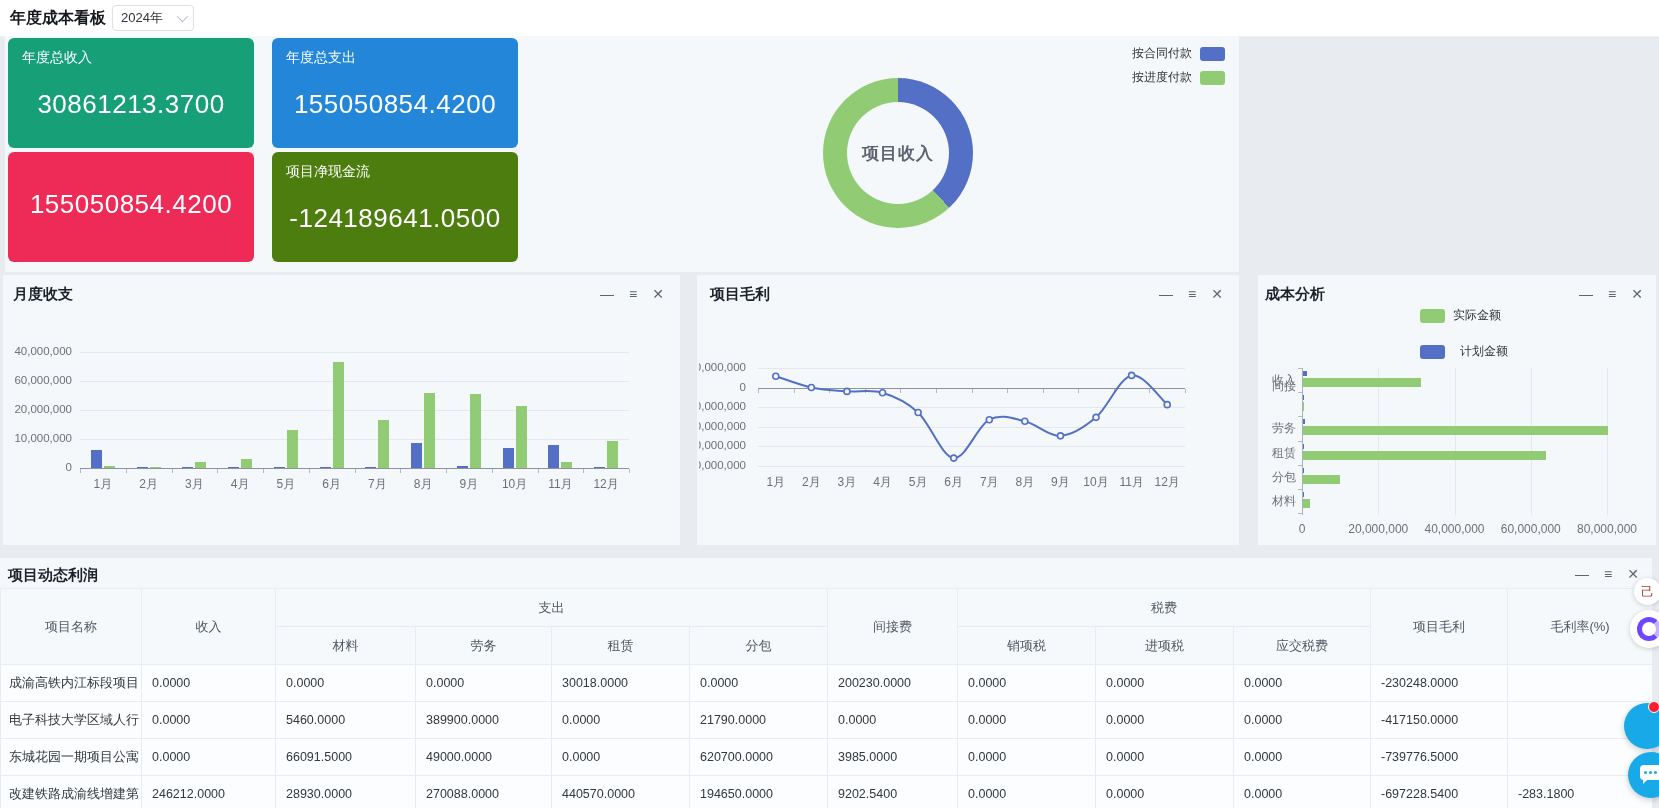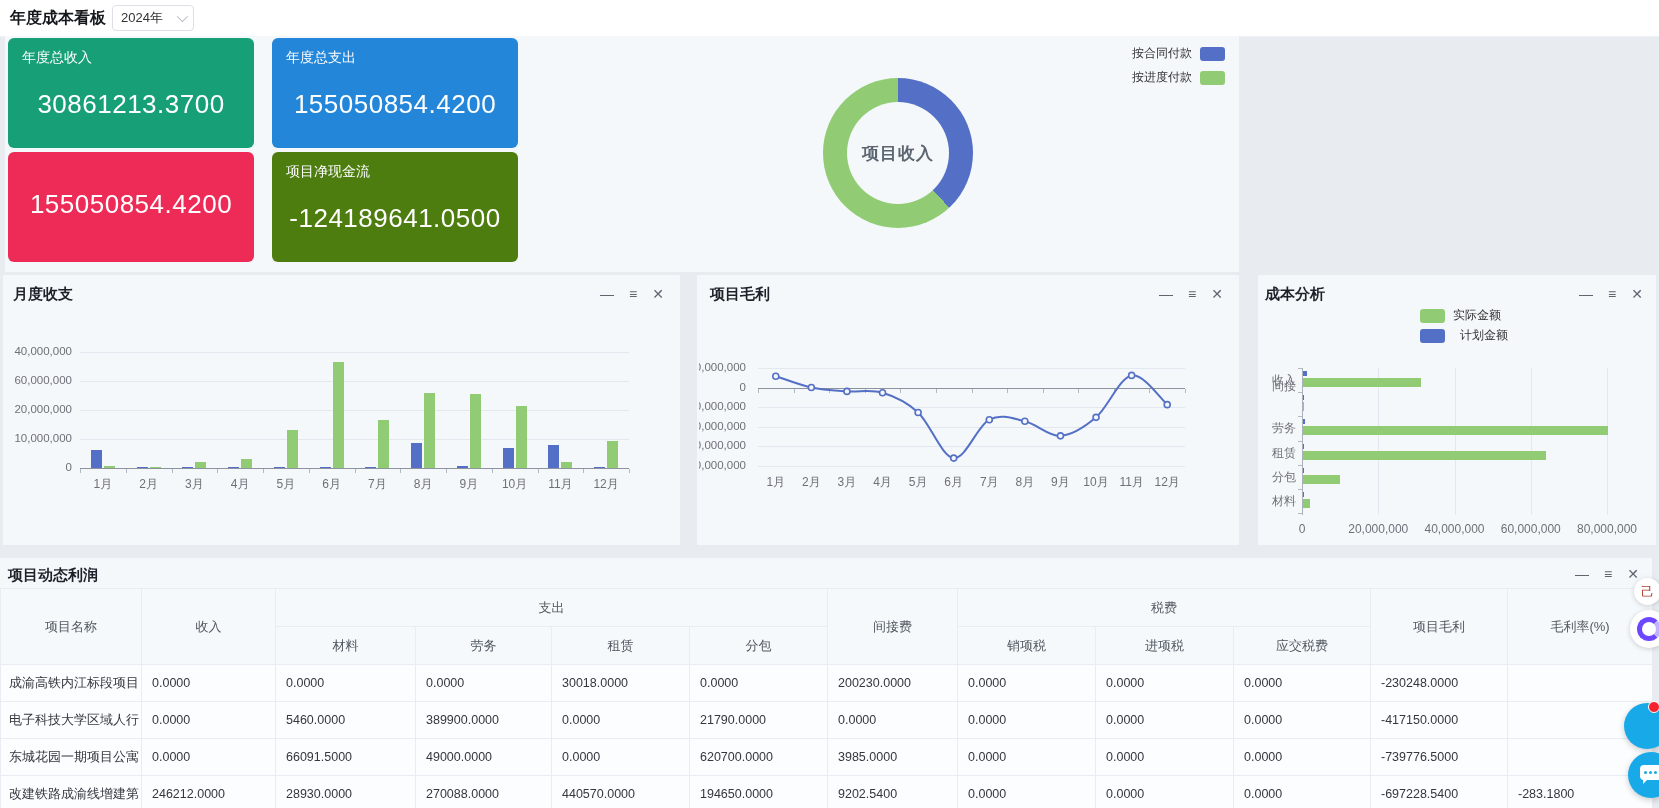--- a/index.html
+++ b/index.html
@@ -268,21 +268,21 @@
     <div class="win" style="right:13px;">
       <span>—</span>
       <span>≡</span>
       <span>✕</span>
     </div>
     <div id="ca-chart" style="position:absolute;inset:0;">
         <div class="lgd-item" style="left: 162px; top: 32px;">
           <span class="sw" style="background: rgb(145, 204, 117);"></span>
           <span class="t">实际金额</span>
         </div>
-        <div class="lgd-item" style="left: 162px; top: 52px; gap: 15px;">
+        <div class="lgd-item" style="left: 162px; top: 68px; gap: 15px;">
           <span class="sw" style="background: rgb(84, 112, 198);"></span>
           <span class="t">计划金额</span>
         </div>
         <div class="axisv" style="left: 44px; top: 93px; height: 147.2px;"></div>
         <div class="xlab" style="left: 6px; top: 247.2px; width: 76px;">0</div>
         <div class="gridv" style="left: 120.25px; top: 93px; height: 147.2px;"></div>
         <div class="xlab" style="left: 82.25px; top: 247.2px; width: 76px;">20,000,000</div>
         <div class="gridv" style="left: 196.5px; top: 93px; height: 147.2px;"></div>
         <div class="xlab" style="left: 158.5px; top: 247.2px; width: 76px;">40,000,000</div>
         <div class="gridv" style="left: 272.75px; top: 93px; height: 147.2px;"></div>

